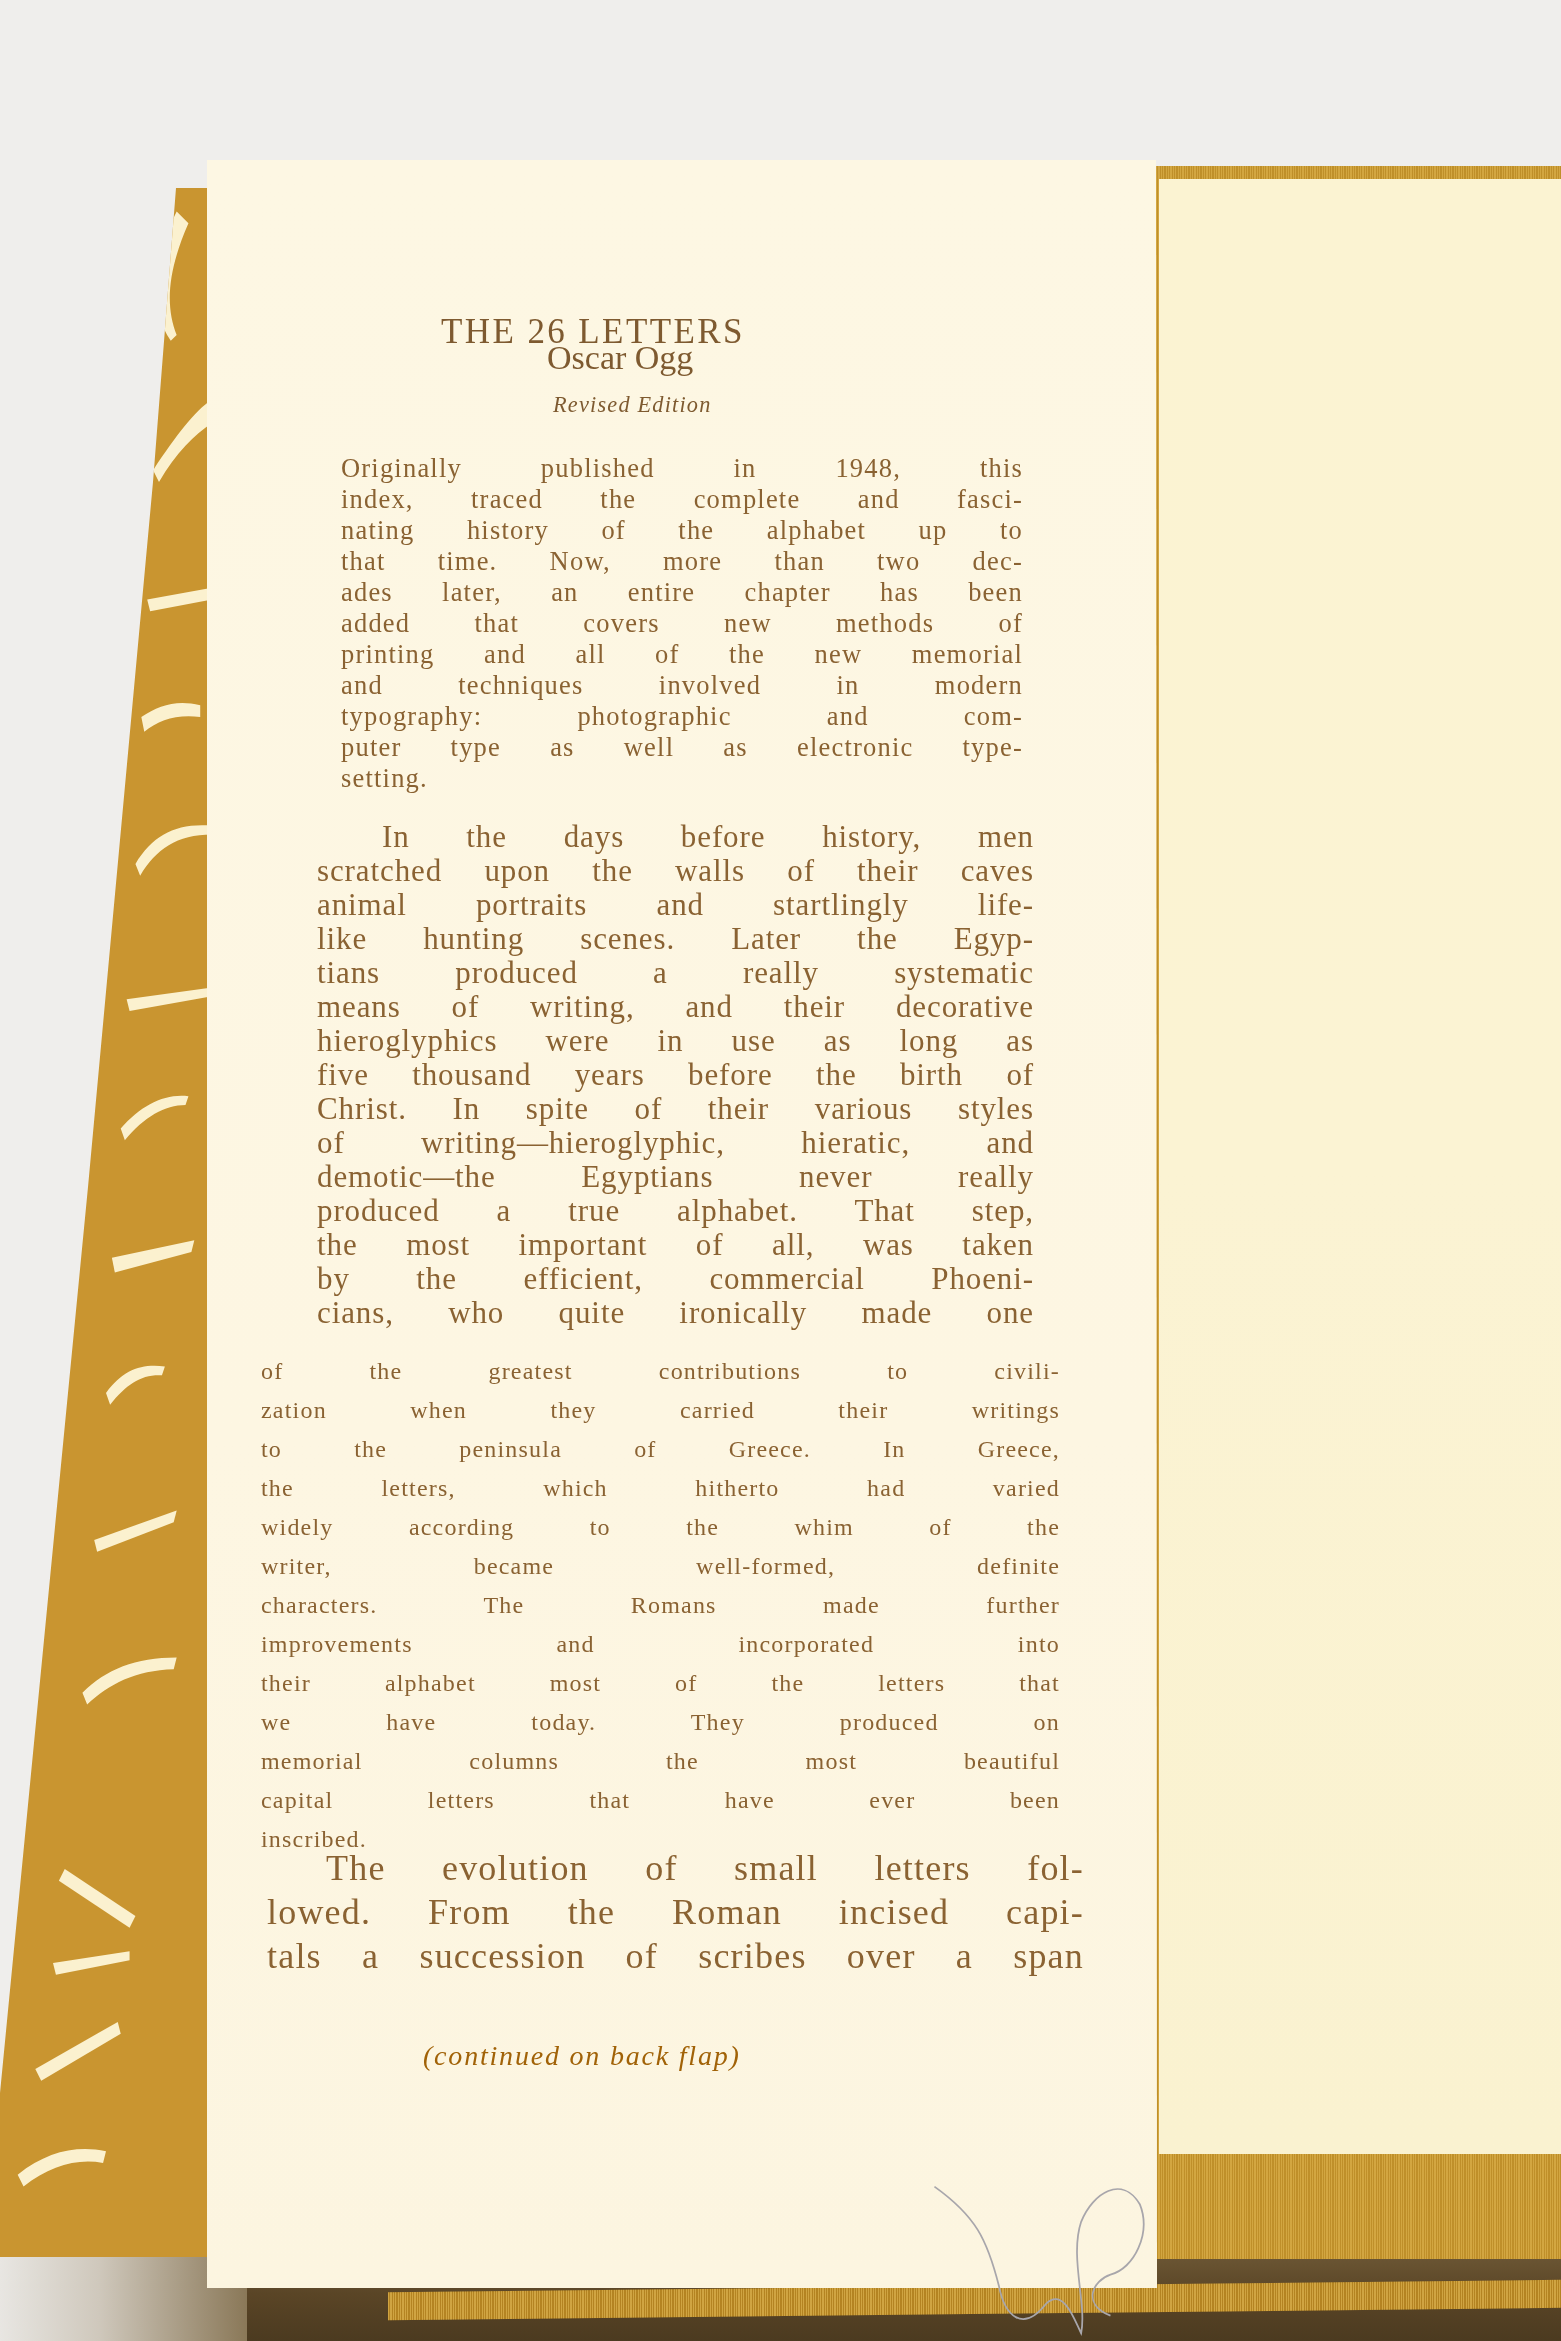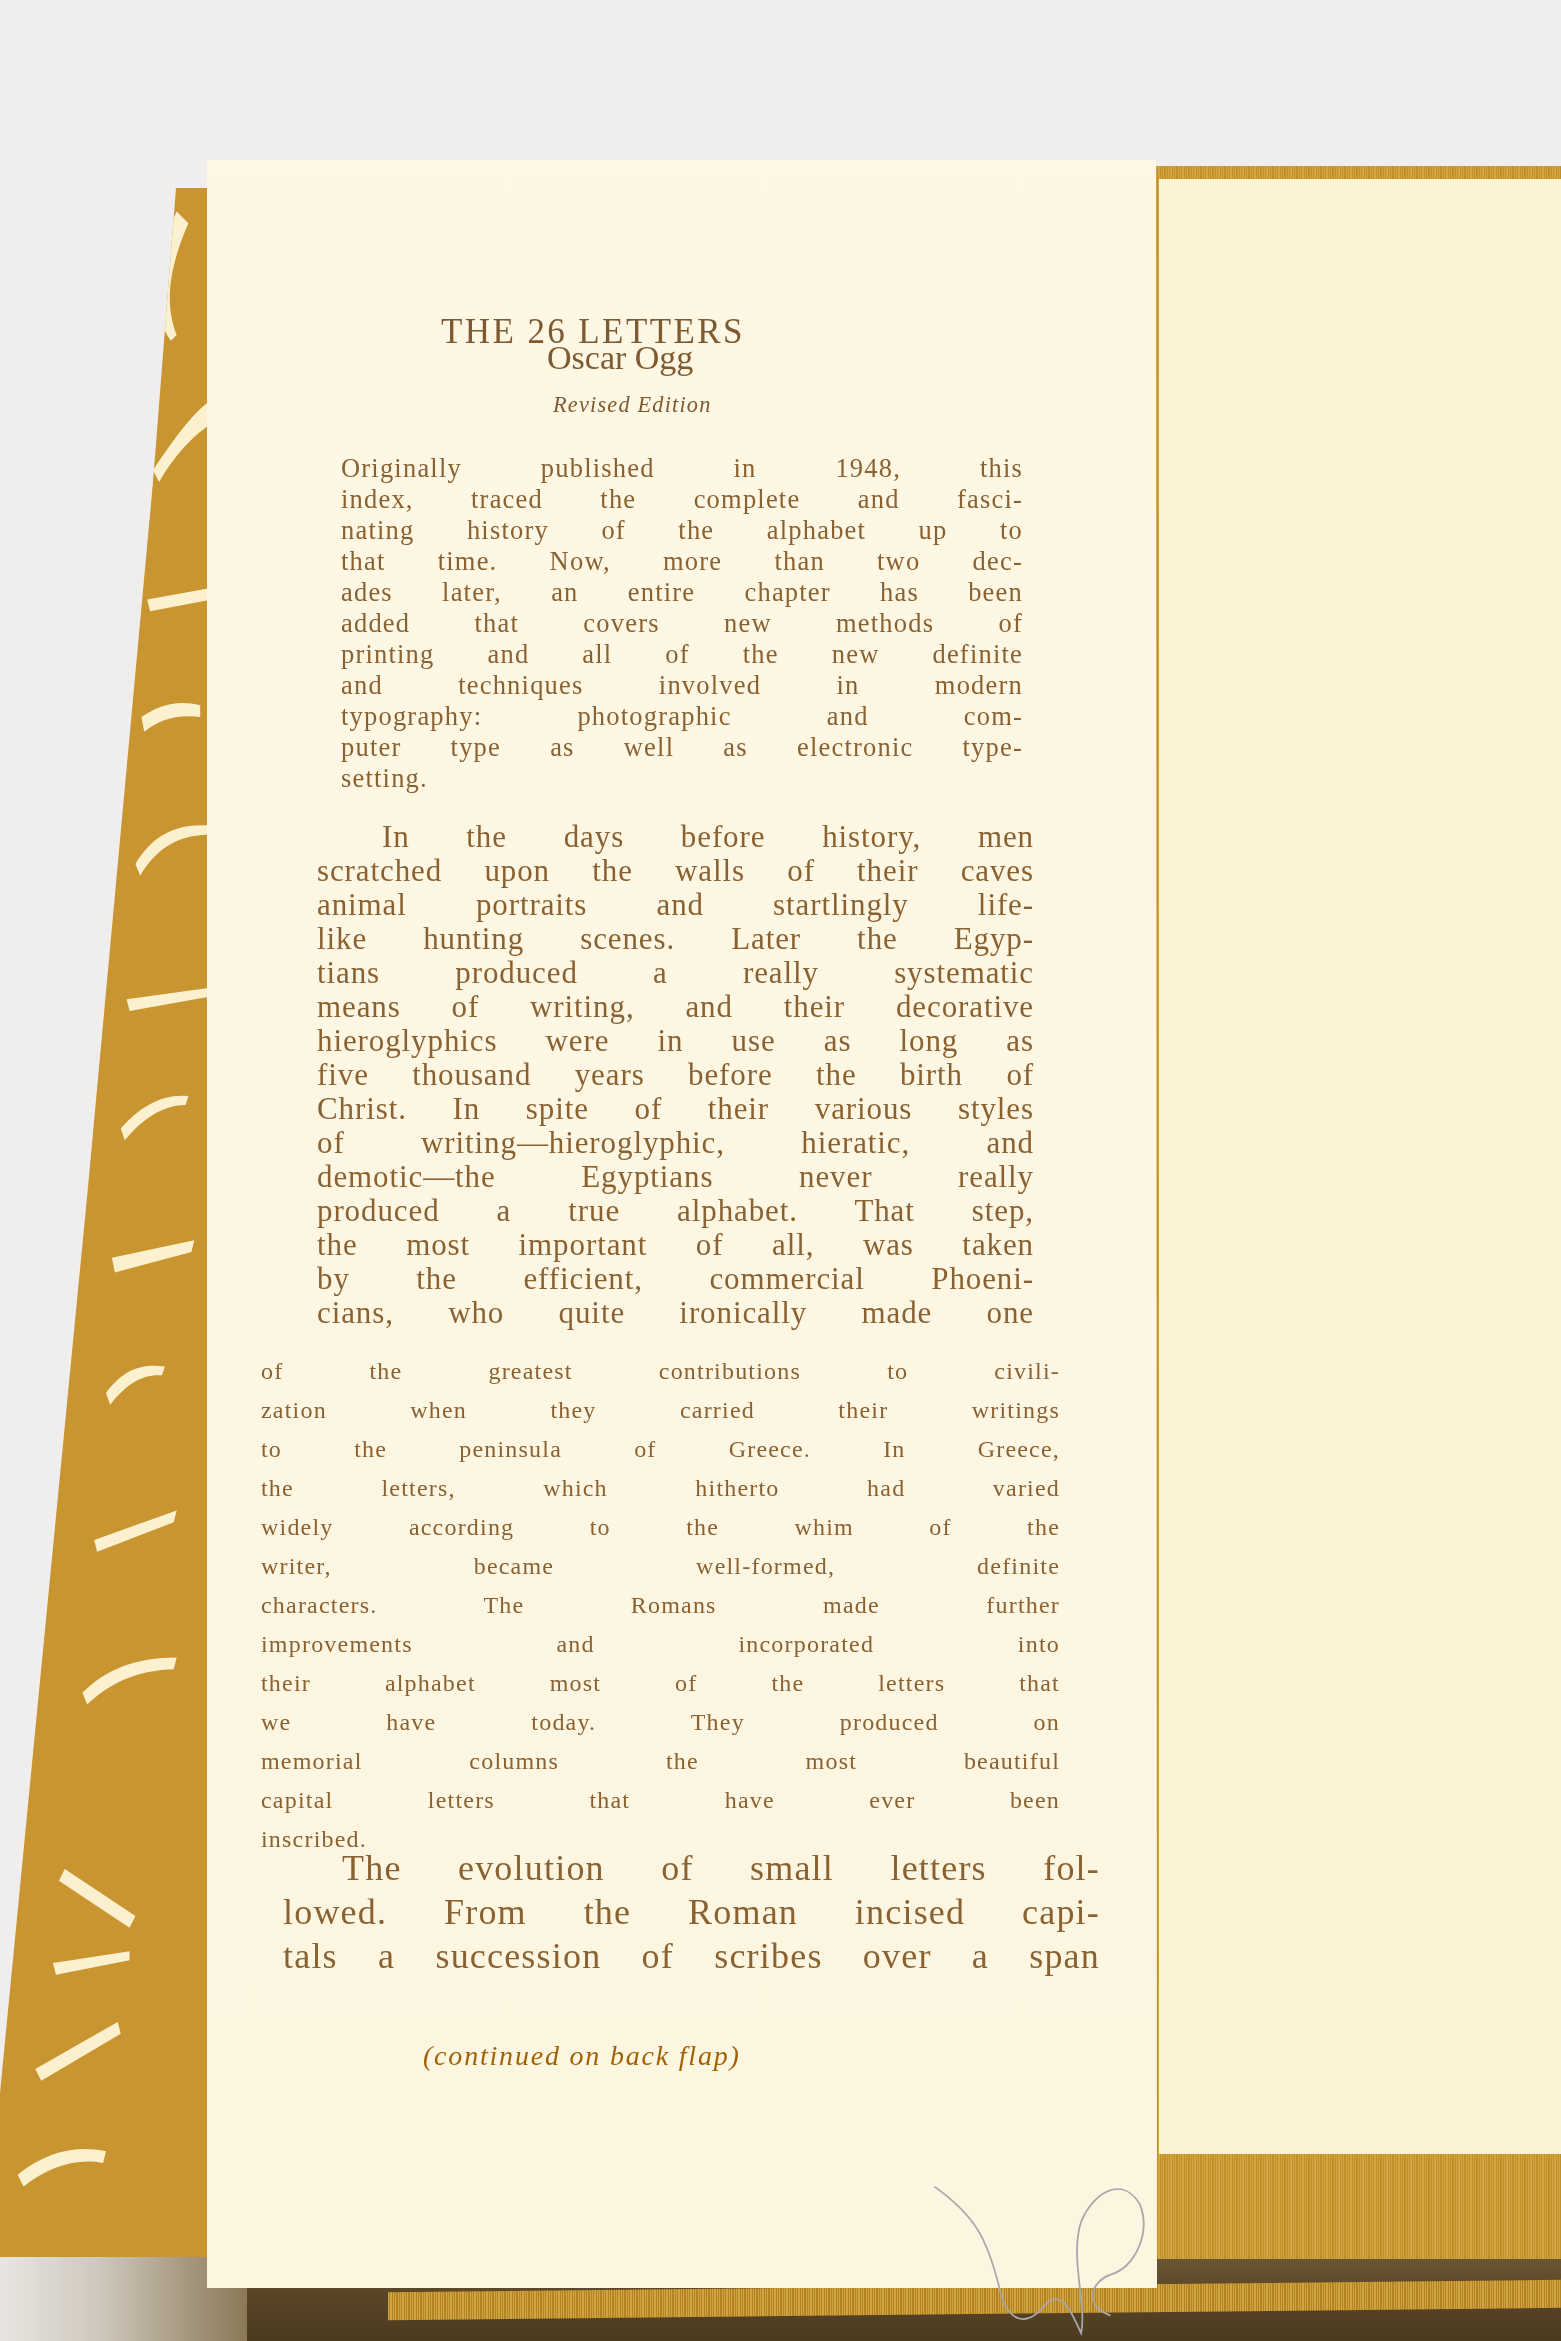--- a/index.html
+++ b/index.html
@@ -139,21 +139,20 @@
       line-height: 39px;
       letter-spacing: 1.2px;
     }
     .p4 {
       left: 267px;
       top: 1846px;
       width: 817px;
       font-size: 36px;
       line-height: 44px;
       letter-spacing: 1.2px;
-      margin-left: 16px;
     }
     .continued {
       position: absolute;
       left: 423px;
       top: 2040px;
       font-size: 28px;
       font-style: italic;
       letter-spacing: 1.8px;
       color: #a16207;
       white-space: nowrap;
@@ -208,21 +207,21 @@
 <div class="author">Oscar Ogg</div>
 <div class="edition">Revised Edition</div>
 
 <div class="body-text p1">
   <span class="line">Originally published in 1948, this</span>
   <span class="line">index, traced the complete and fasci-</span>
   <span class="line">nating history of the alphabet up to</span>
   <span class="line">that time. Now, more than two dec-</span>
   <span class="line">ades later, an entire chapter has been</span>
   <span class="line">added that covers new methods of</span>
-  <span class="line">printing and all of the new definite</span>
+  <span class="line">printing and all of the new memorial</span>
   <span class="line">and techniques involved in modern</span>
   <span class="line">typography: photographic and com-</span>
   <span class="line">puter type as well as electronic type-</span>
   <span class="line" style="text-align:left;text-align-last:left;">setting.</span>
 </div>
 
 <div class="body-text p2">
   <span class="line" style="padding-left:65px;">In the days before history, men</span>
   <span class="line">scratched upon the walls of their caves</span>
   <span class="line">animal portraits and startlingly life-</span>

